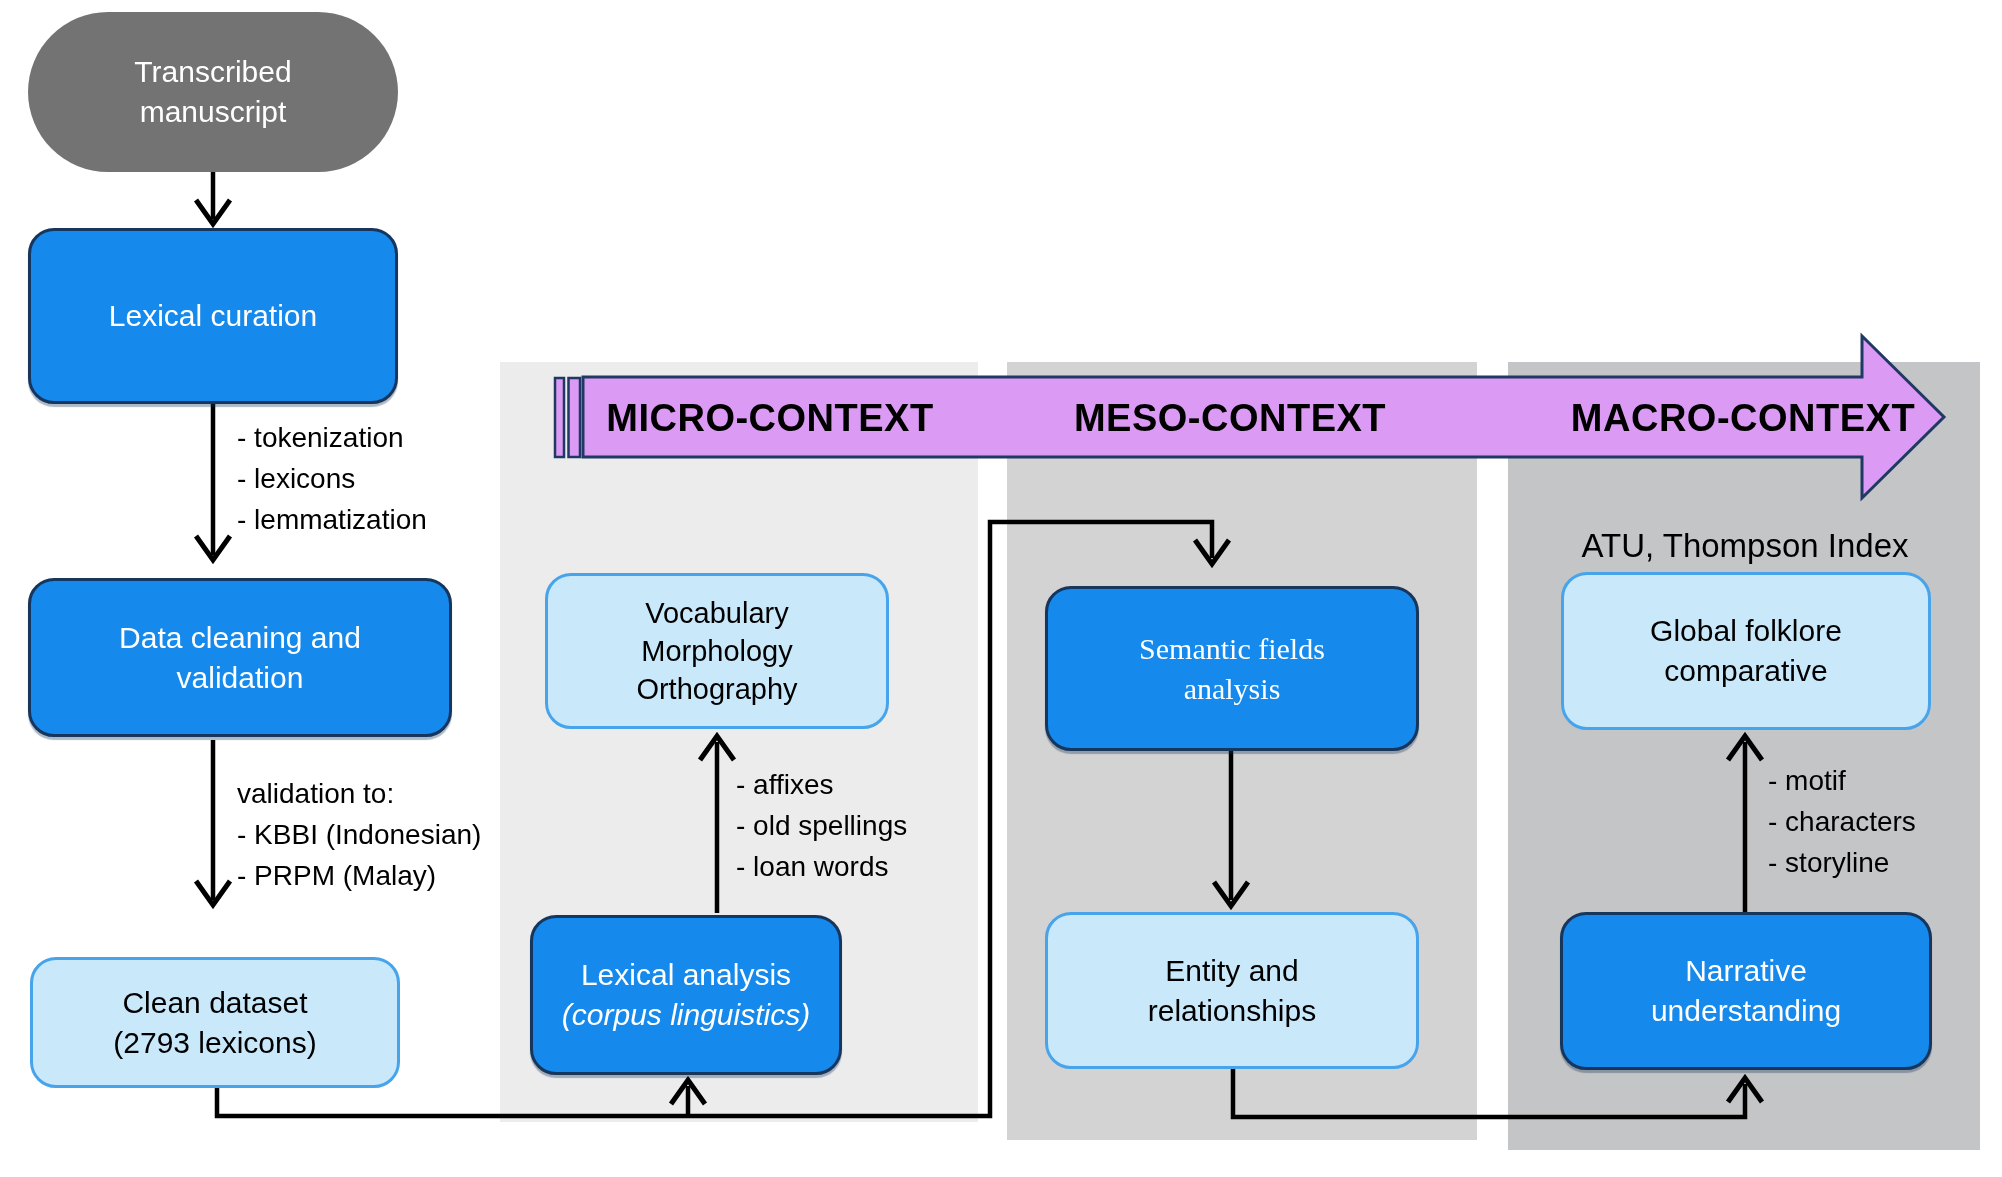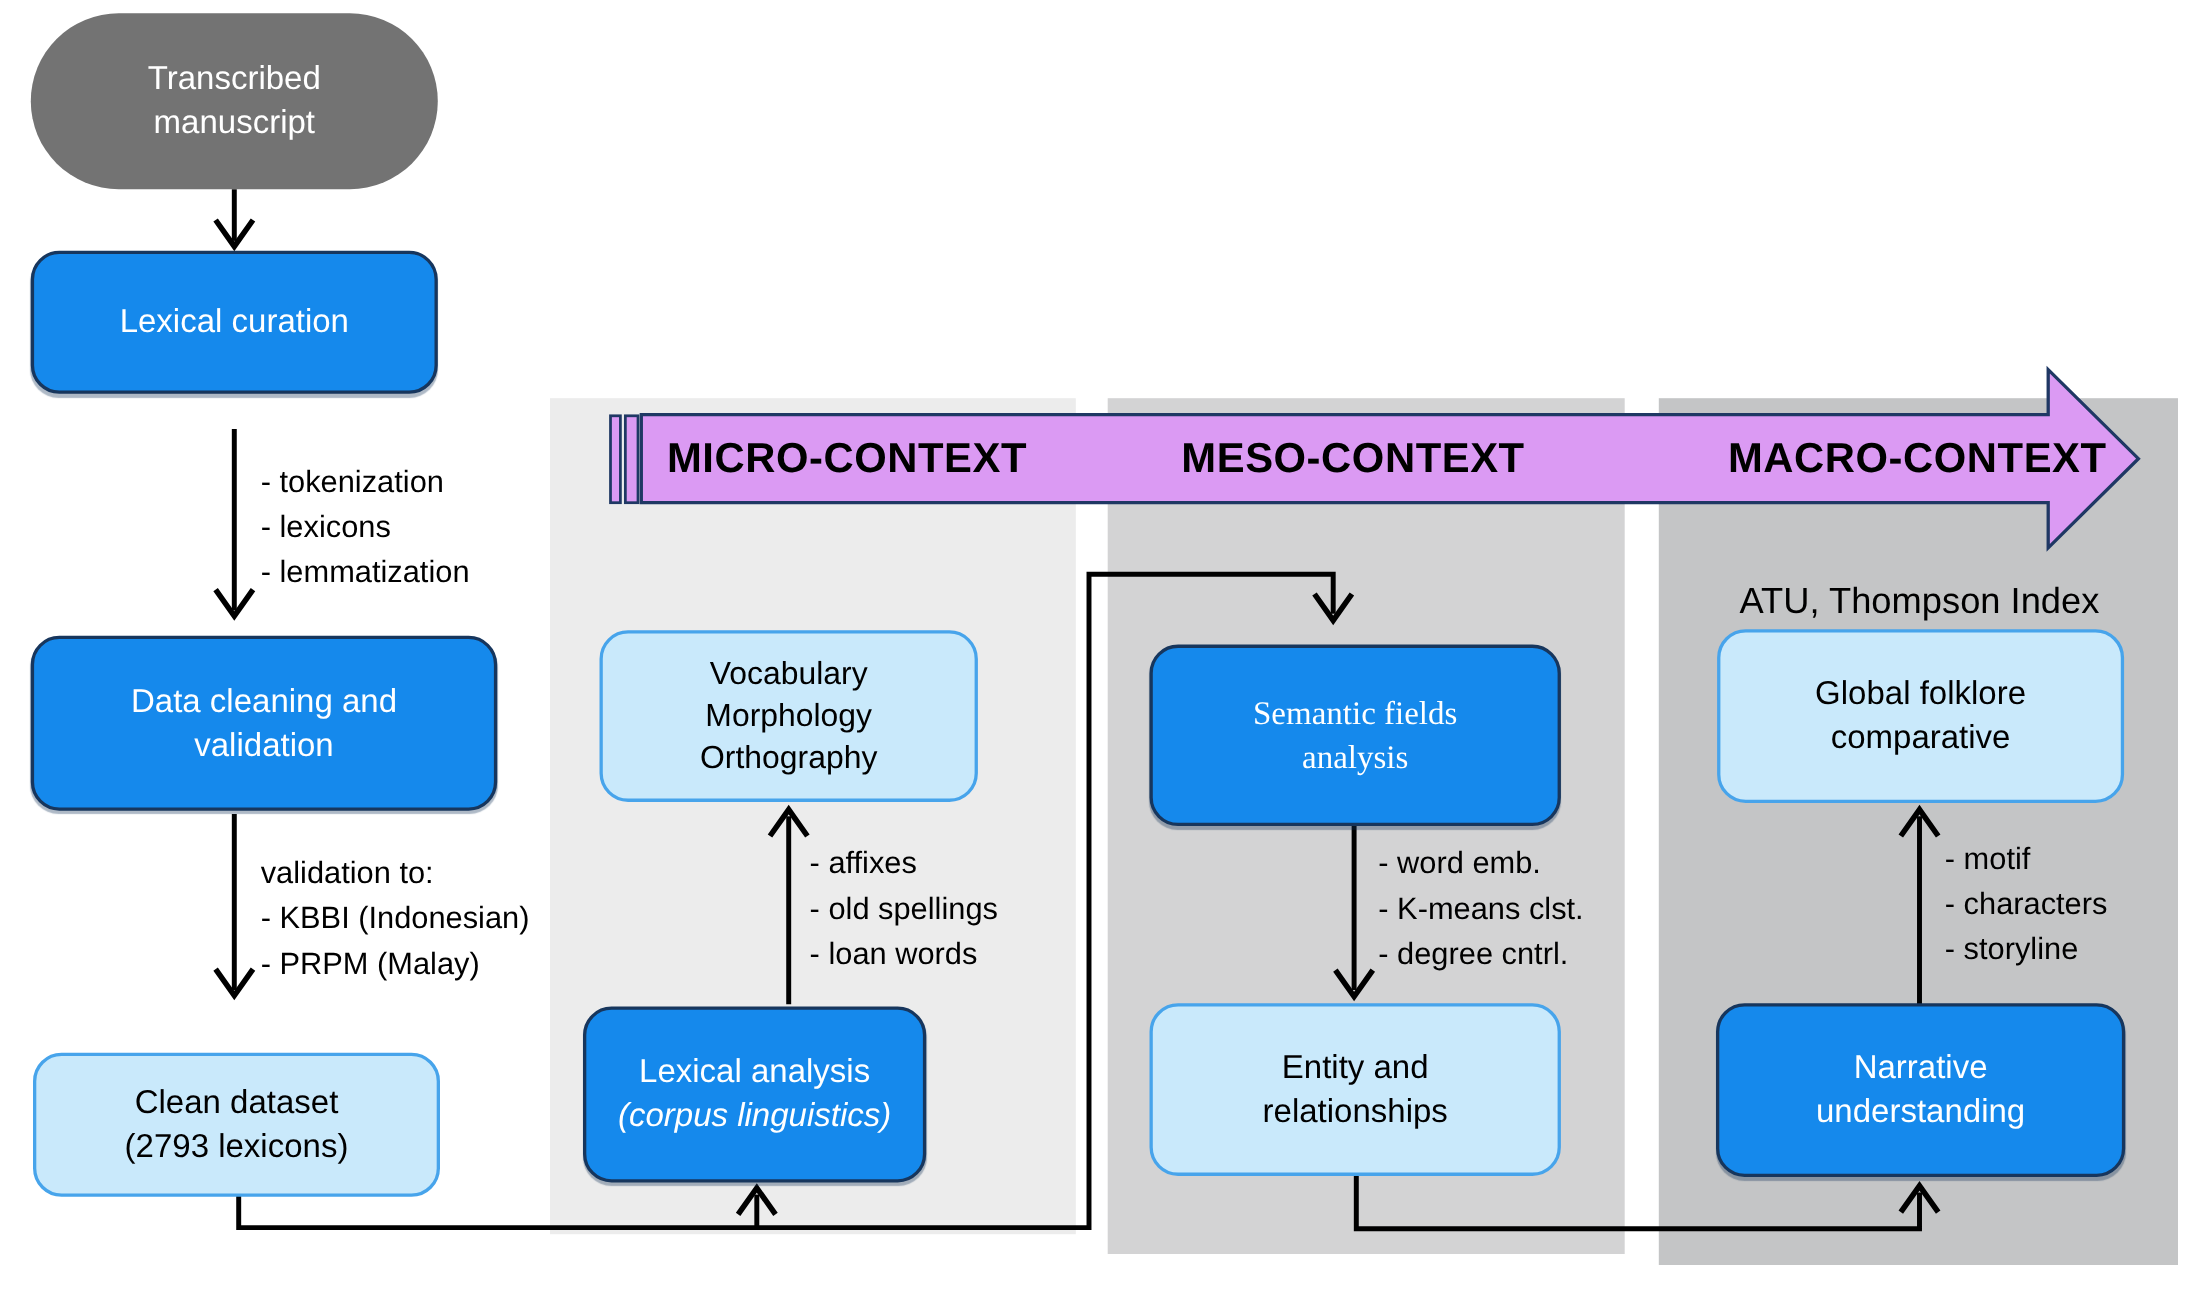--- a/index.html
+++ b/index.html
@@ -79,21 +79,21 @@
       <path d="M1728,760 L1745,736 L1762,760" stroke-width="5"></path>
     </g>
   </svg>
 
   <div class="band-label" style="left:770px;top:418px;">MICRO-CONTEXT</div>
   <div class="band-label" style="left:1230px;top:418px;">MESO-CONTEXT</div>
   <div class="band-label" style="left:1743px;top:418px;">MACRO-CONTEXT</div>
 
   <div class="node stadium" style="left:28px;top:12px;width:370px;height:160px;">Transcribed
 manuscript</div>
-  <div class="node blue" style="left:28px;top:228px;width:370px;height:130px;">Lexical curation</div>
+  <div class="node blue" style="left:28px;top:228px;width:370px;height:176px;">Lexical curation</div>
   <div class="node blue" style="left:28px;top:578px;width:424px;height:159px;">Data cleaning and
 validation</div>
   <div class="node light" style="left:30px;top:957px;width:370px;height:131px;">Clean dataset
 (2793 lexicons)</div>
 
   <div class="node light" style="left:545px;top:573px;width:344px;height:156px;font-size:29px;">Vocabulary
 Morphology
 Orthography</div>
   <div class="node blue" style="left:530px;top:915px;width:312px;height:160px;">
     <span>Lexical analysis</span>
@@ -112,21 +112,18 @@
 
   <div class="annot" style="left:237px;top:417px;">- tokenization
 - lexicons
 - lemmatization</div>
   <div class="annot" style="left:237px;top:773px;">validation to:
 - KBBI (Indonesian)
 - PRPM (Malay)</div>
   <div class="annot" style="left:736px;top:764px;">- affixes
 - old spellings
 - loan words</div>
-  <div class="annot" style="left:1253px;top:764px;">- word emb.
-- K-means clst.
-- degree cntrl.</div>
   <div class="annot" style="left:1768px;top:760px;">- motif
 - characters
 - storyline</div>
   <div class="atu" style="left:1745px;top:527px;">ATU, Thompson Index</div>
 
 </div>
 
 </body></html>

